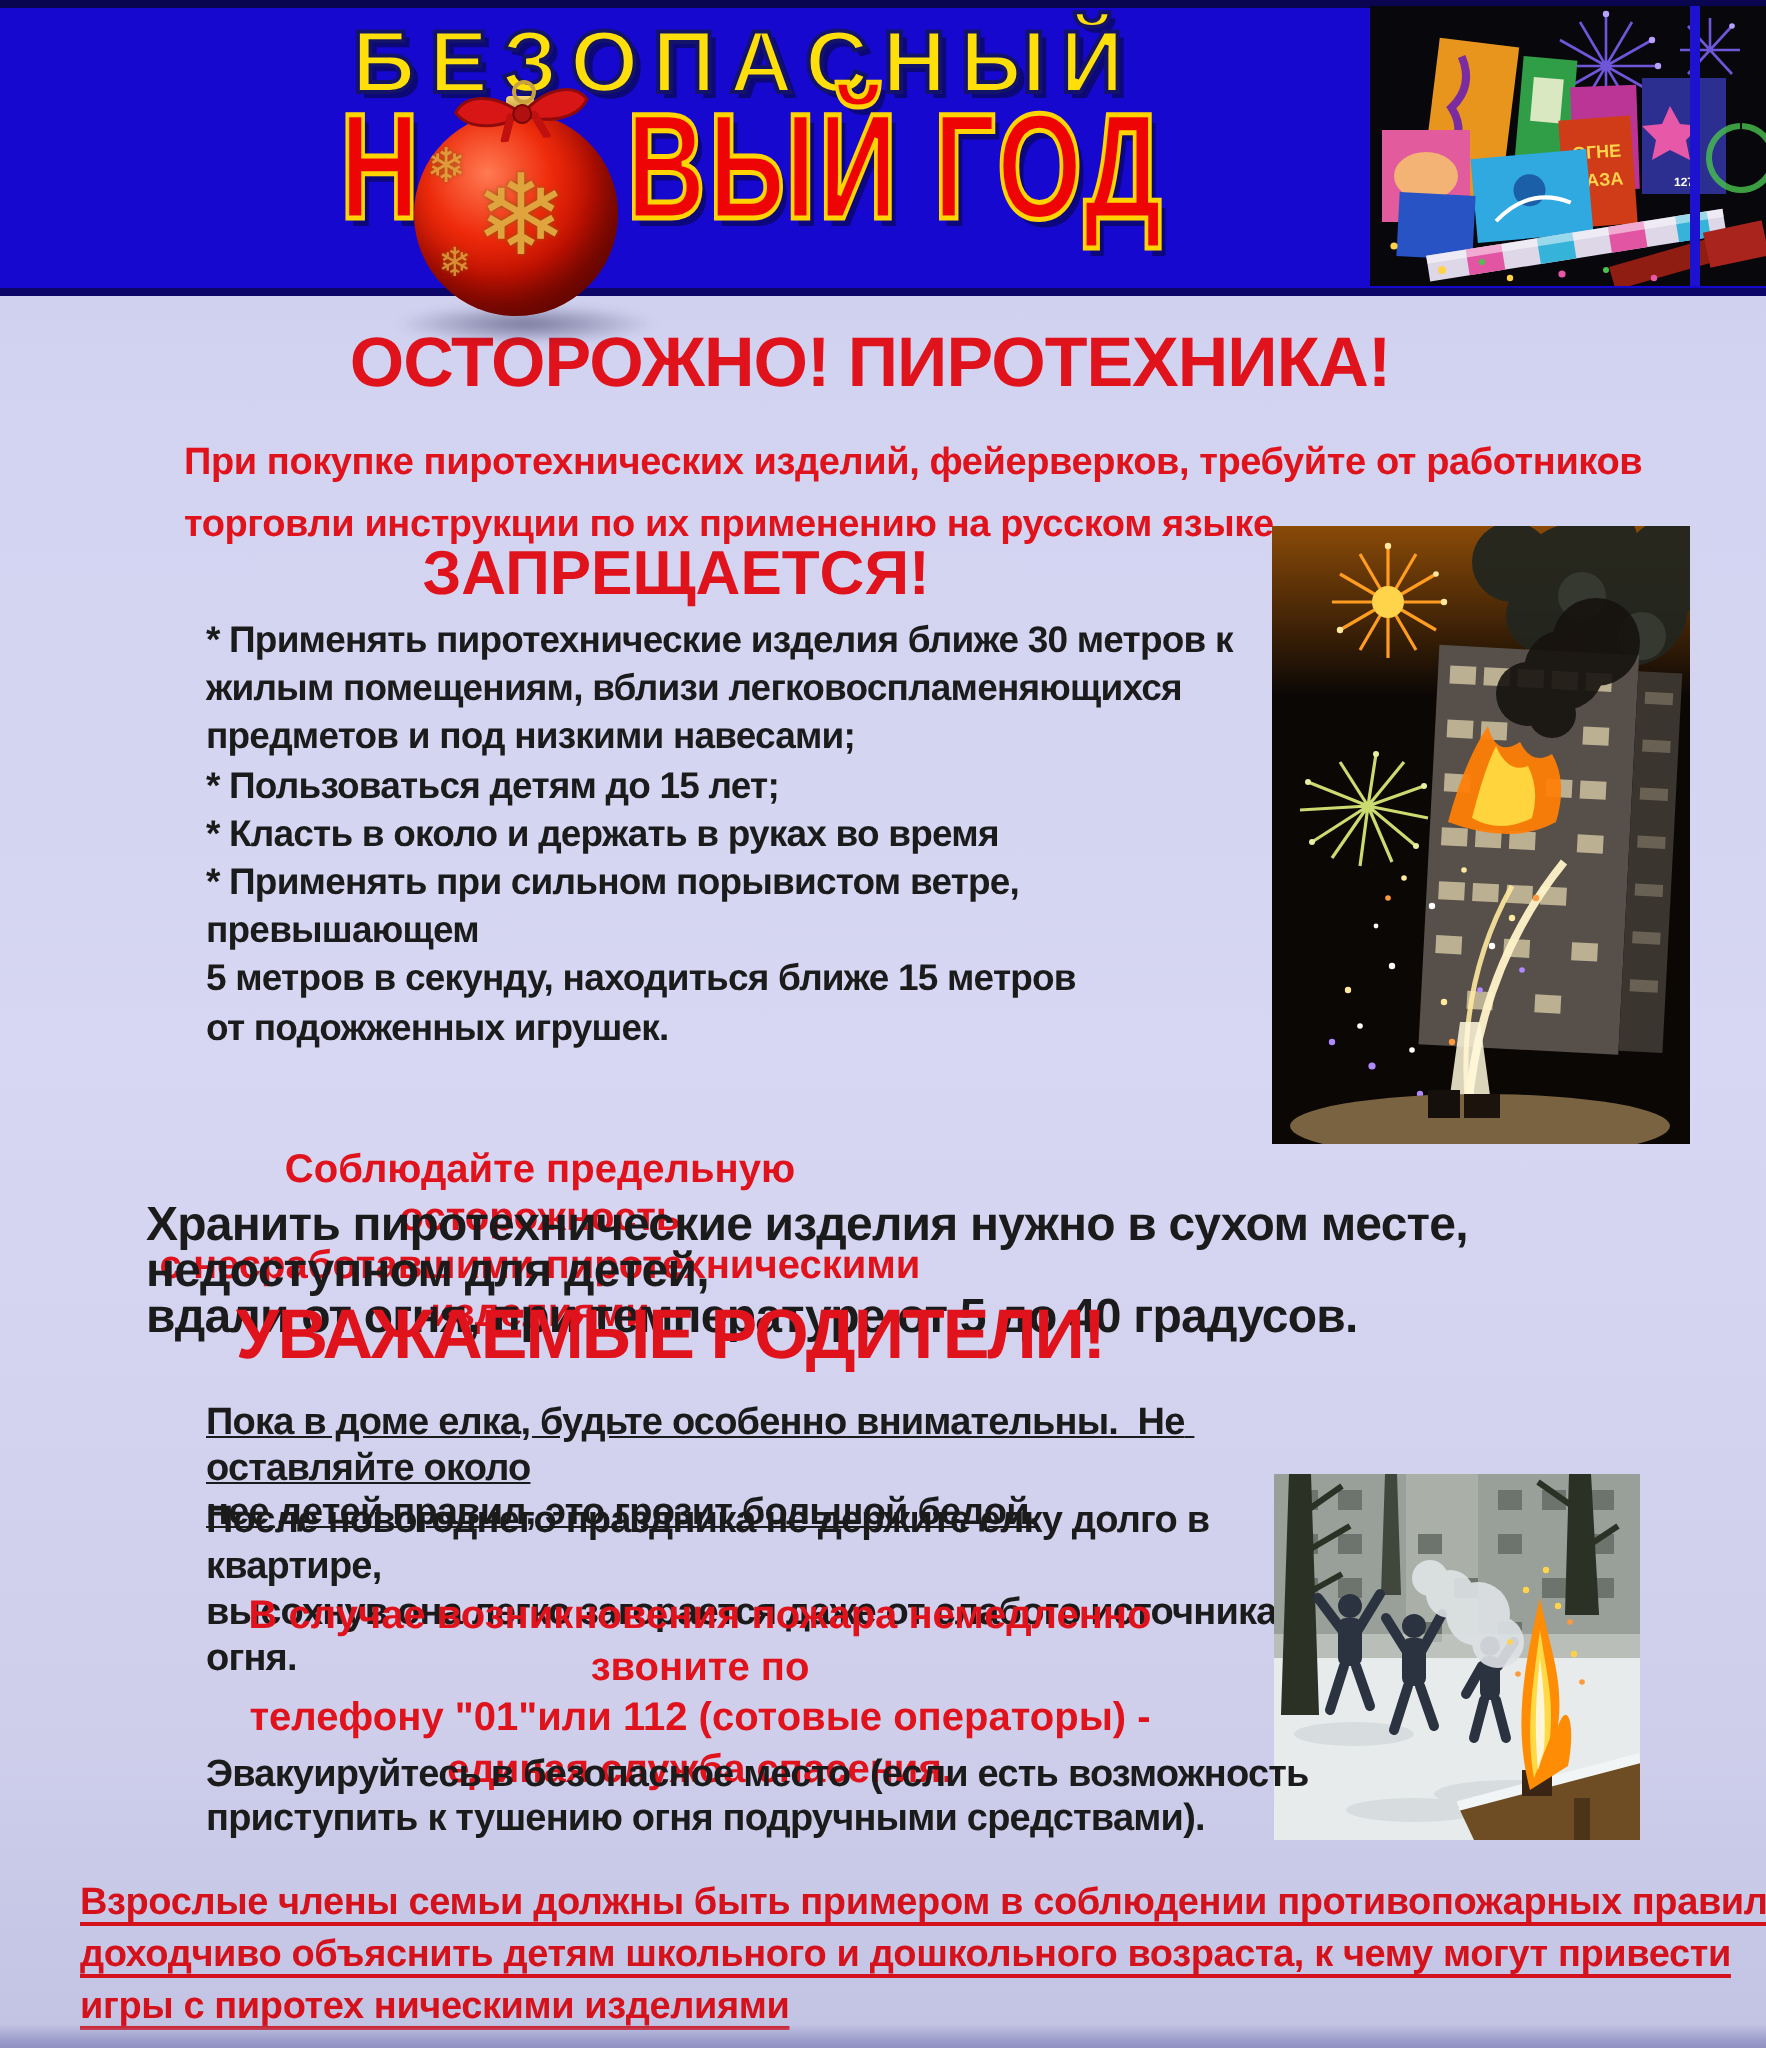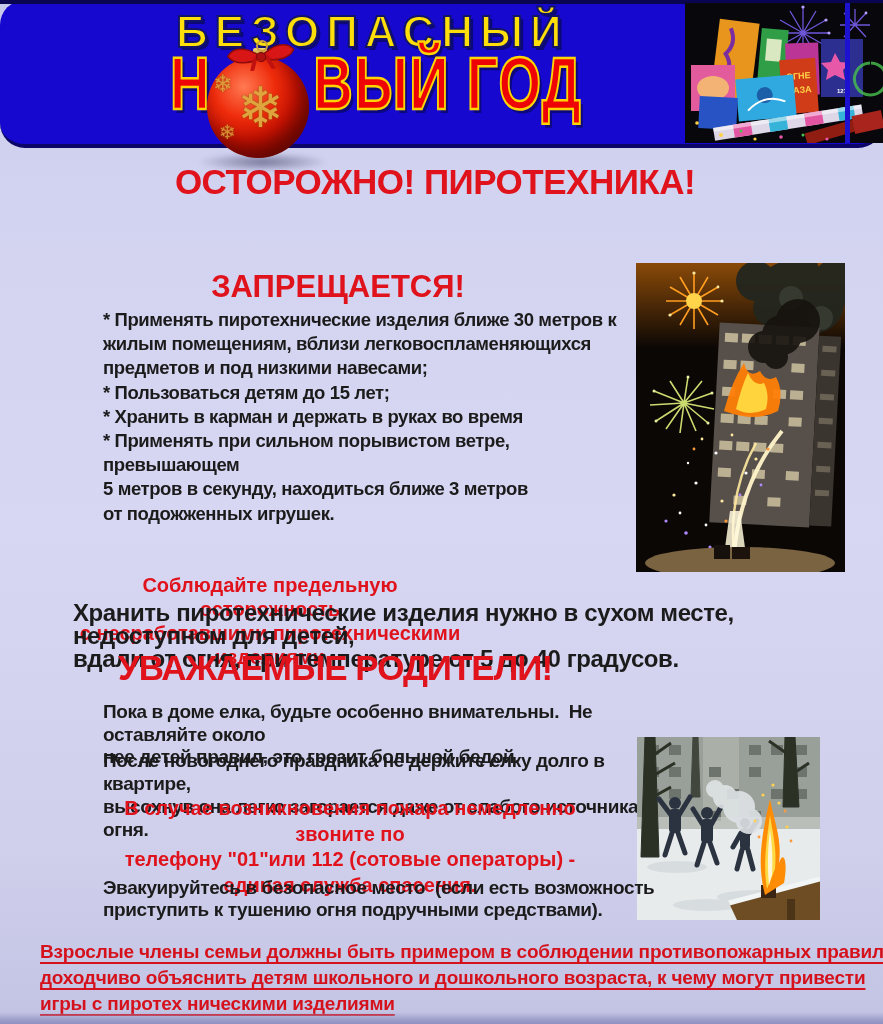--- a/index.html
+++ b/index.html
@@ -3,21 +3,21 @@
 <meta charset="utf-8">
 <style>
   html,body{margin:0;padding:0;background:#ffffff;}
   .poster{
     position:relative;width:883px;height:1024px;overflow:hidden;
     font-family:"Liberation Sans","DejaVu Sans",sans-serif;
     background:linear-gradient(180deg,#c7c8ea 0%,#d2d3f0 18%,#d7d7f3 52%,#cfcfec 84%,#c2c3e3 100%);
   }
   .abs{position:absolute;}
   
-  .header{position:absolute;left:0;top:0;width:883px;height:148px;background:#1608cf;border-bottom:4px solid #0b0668;box-sizing:border-box;border-radius:25px;}
+  .header{position:absolute;left:0;top:0;width:883px;height:148px;background:#1608cf;border-bottom:4px solid #0b0668;box-sizing:border-box;}
   .header:before{content:"";position:absolute;left:0;top:0;width:100%;height:4px;background:#0a0550;}
   .title1{
     position:absolute;left:176px;top:10px;font-size:44px;font-weight:bold;letter-spacing:7px;
     color:#ffdf0a;z-index:2;line-height:1;
     -webkit-text-stroke:2px #13136a;
     text-shadow:3px 3px 0 rgba(8,8,60,.6);
   }
   .title2{
     position:absolute;left:170px;top:46px;z-index:2;display:flex;align-items:flex-start;
     font-size:75px;font-weight:bold;letter-spacing:2px;line-height:1;color:#ee0404;
@@ -47,21 +47,21 @@
   .blk{color:#1b1b1b;font-weight:bold;letter-spacing:-0.4px;}
   .tline{white-space:pre-wrap;}
   .caution-title{left:90px;top:164px;width:690px;text-align:center;font-size:35px;letter-spacing:-0.5px;line-height:1;}
   .intro{left:92px;top:216px;width:740px;font-size:19px;line-height:31px;letter-spacing:-0.2px;}
   .forbidden-title{left:88px;top:271px;width:500px;text-align:center;font-size:31px;line-height:1;}
   .list{left:103px;top:308px;width:545px;font-size:18.5px;line-height:24.2px;}
   .building-photo{left:636px;top:263px;width:209px;height:309px;}
   .unexploded{left:75px;top:538px;width:390px;text-align:center;font-size:20px;line-height:24px;margin-top:35px;}
   .storage{left:73px;top:601px;width:745px;font-size:24px;line-height:23px;}
   .parents-title{left:85px;top:650px;width:500px;text-align:center;font-size:35px;letter-spacing:-1px;line-height:1;}
-  .p1{left:103px;top:701px;width:580px;font-size:19px;line-height:22.5px;}
+  .p1{left:103px;top:701px;width:580px;font-size:19px;line-height:22.5px;text-decoration:underline;}
   .p2{left:103px;top:749px;width:560px;font-size:19px;line-height:23px;}
   .snow-photo{left:637px;top:737px;width:183px;height:183px;}
   .fire-call{left:85px;top:796px;width:530px;text-align:center;font-size:20px;line-height:25.5px;}
   .evacuate{left:103px;top:877px;width:560px;font-size:19px;line-height:22px;}
   .footer-line{left:40px;font-size:19px;font-weight:bold;color:#d5121c;white-space:pre;
     text-decoration:underline;text-decoration-thickness:2px;text-underline-offset:4px;letter-spacing:-0.2px;}
   .fl0{top:941px;} .fl1{top:967px;} .fl2{top:993px;}
   .bottom-strip{left:0;top:1012px;width:883px;height:12px;
     background:linear-gradient(180deg,rgba(120,120,170,0) 0%,#9b9cc9 70%,#8f90bf 100%);}
 </style>
@@ -149,31 +149,35 @@
         </g>
       <g fill="#49c24e">
           <circle cx="56" cy="128" r="1.5"></circle>
           <circle cx="118" cy="132" r="1.5"></circle>
         </g>
     </svg>
   </div>
 
   <div class="abs red caution-title">ОСТОРОЖНО! ПИРОТЕХНИКА!</div>
 
+  <div class="abs red intro">
+    <div class="tline">При покупке пиротехнических изделий, фейерверков, требуйте от работников</div>
+    <div class="tline">торговли инструкции по их применению на русском языке</div>
+  </div>
 
   <div class="abs red forbidden-title">ЗАПРЕЩАЕТСЯ!</div>
 
   <div class="abs blk list">
     <div class="tline">* Применять пиротехнические изделия ближе 30 метров к</div>
     <div class="tline">жилым помещениям, вблизи легковоспламеняющихся</div>
     <div class="tline">предметов и под низкими навесами;</div>
     <div class="tline">* Пользоваться детям до 15 лет;</div>
-    <div class="tline">* Хранить в карман и держать в руках во время</div>
+    <div class="tline">* Класть в около и держать в руках во время</div>
     <div class="tline">* Применять при сильном порывистом ветре, превышающем</div>
-    <div class="tline">5 метров в секунду, находиться ближе 3 метров</div>
+    <div class="tline">5 метров в секунду, находиться ближе 15 метров</div>
     <div class="tline">от подожженных игрушек.</div>
   </div>
 
   <svg class="abs building-photo" viewBox="0 0 209 309">
     <defs>
       <linearGradient id="skyGlow" x1="0" y1="0" x2="0" y2="1">
         <stop offset="0" stop-color="#8a4a08"></stop>
           <stop offset="1" stop-color="#8a4a08" stop-opacity="0"></stop>
       </linearGradient>
     </defs>

